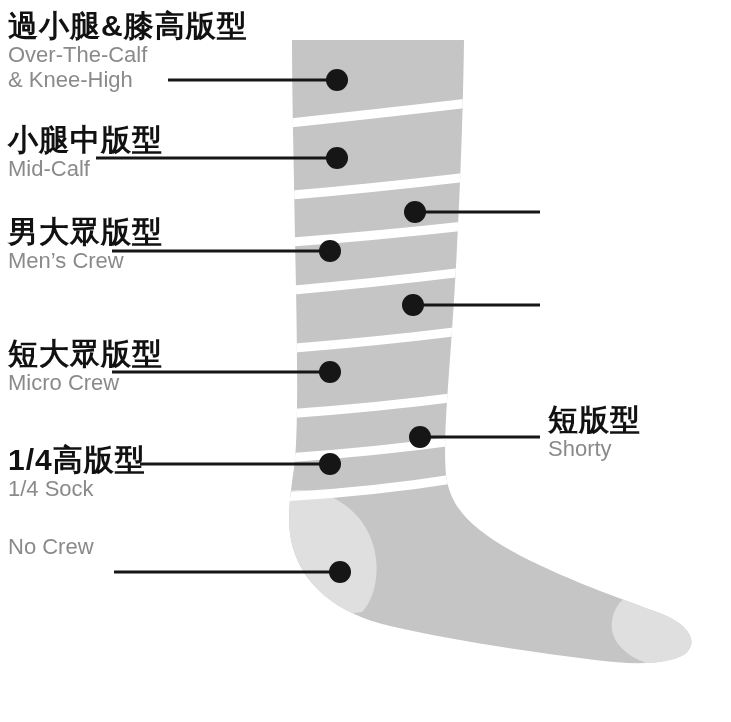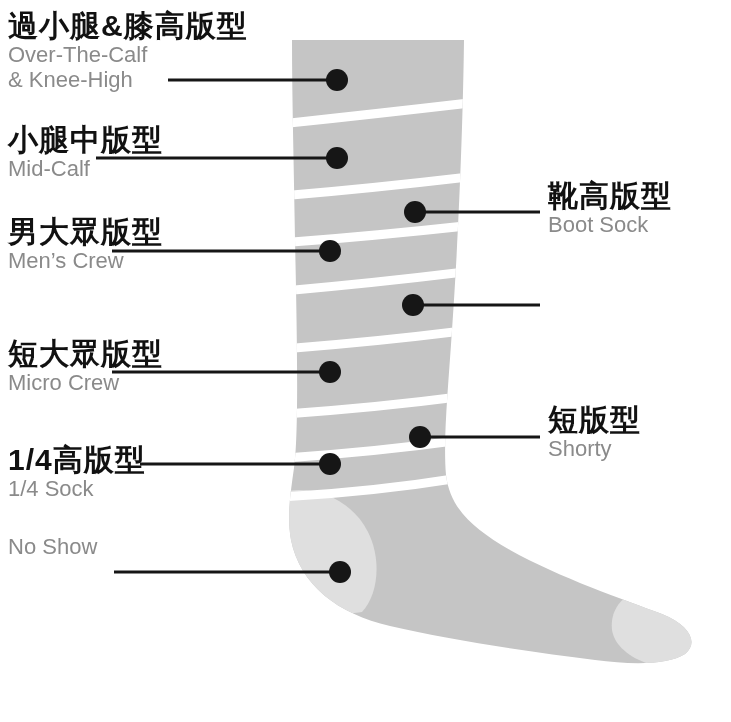--- a/index.html
+++ b/index.html
@@ -162,27 +162,23 @@
   </div>
   <div class="label" style="top:338px">
     <div class="zh">短大眾版型</div>
     <div class="en">Micro Crew</div>
   </div>
   <div class="label" style="top:444px">
     <div class="zh">1/4高版型</div>
     <div class="en">1/4 Sock</div>
   </div>
   <div class="label" style="top:534px">
-    <div class="en">No Show</div>
+    <div class="en">No Crew</div>
   </div>
 
-  <div class="label right" style="top:180px">
-    <div class="zh">靴高版型</div>
-    <div class="en">Boot Sock</div>
-  </div>
   <div class="label right" style="top:274px">
   </div>
   <div class="label right" style="top:404px">
     <div class="zh">短版型</div>
     <div class="en">Shorty</div>
   </div>
 
 </div>
 
 </body></html>

